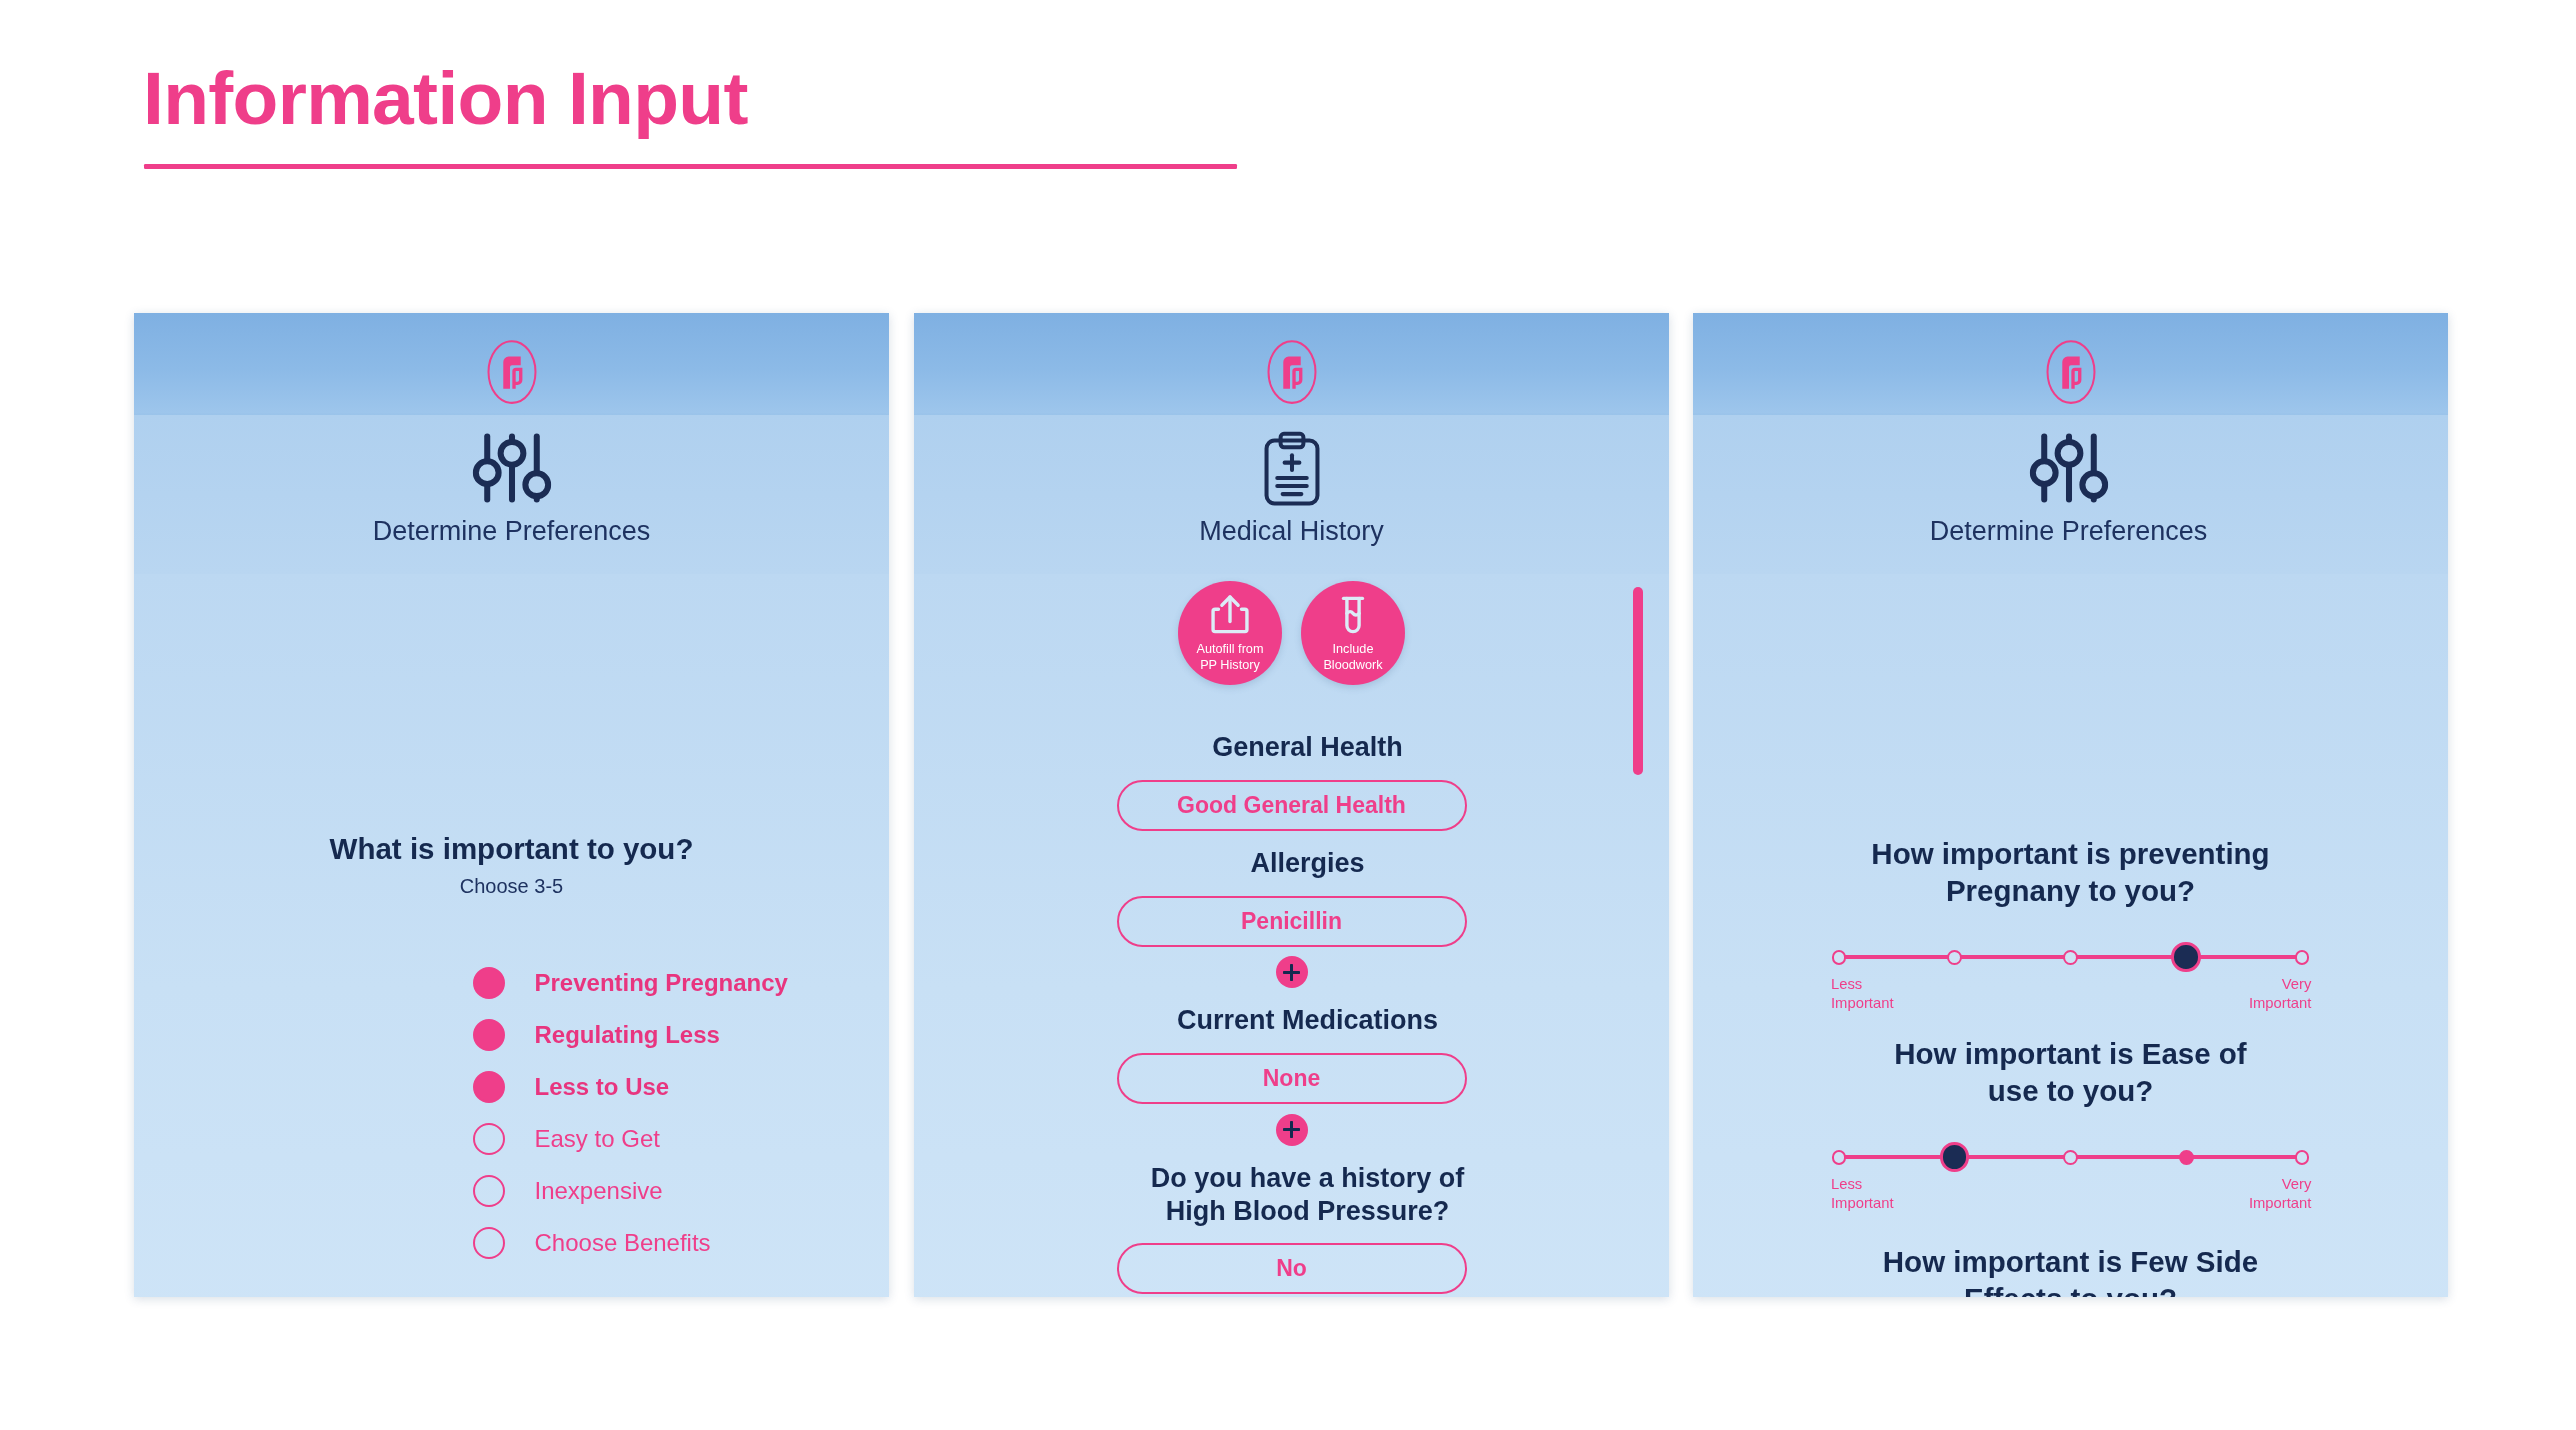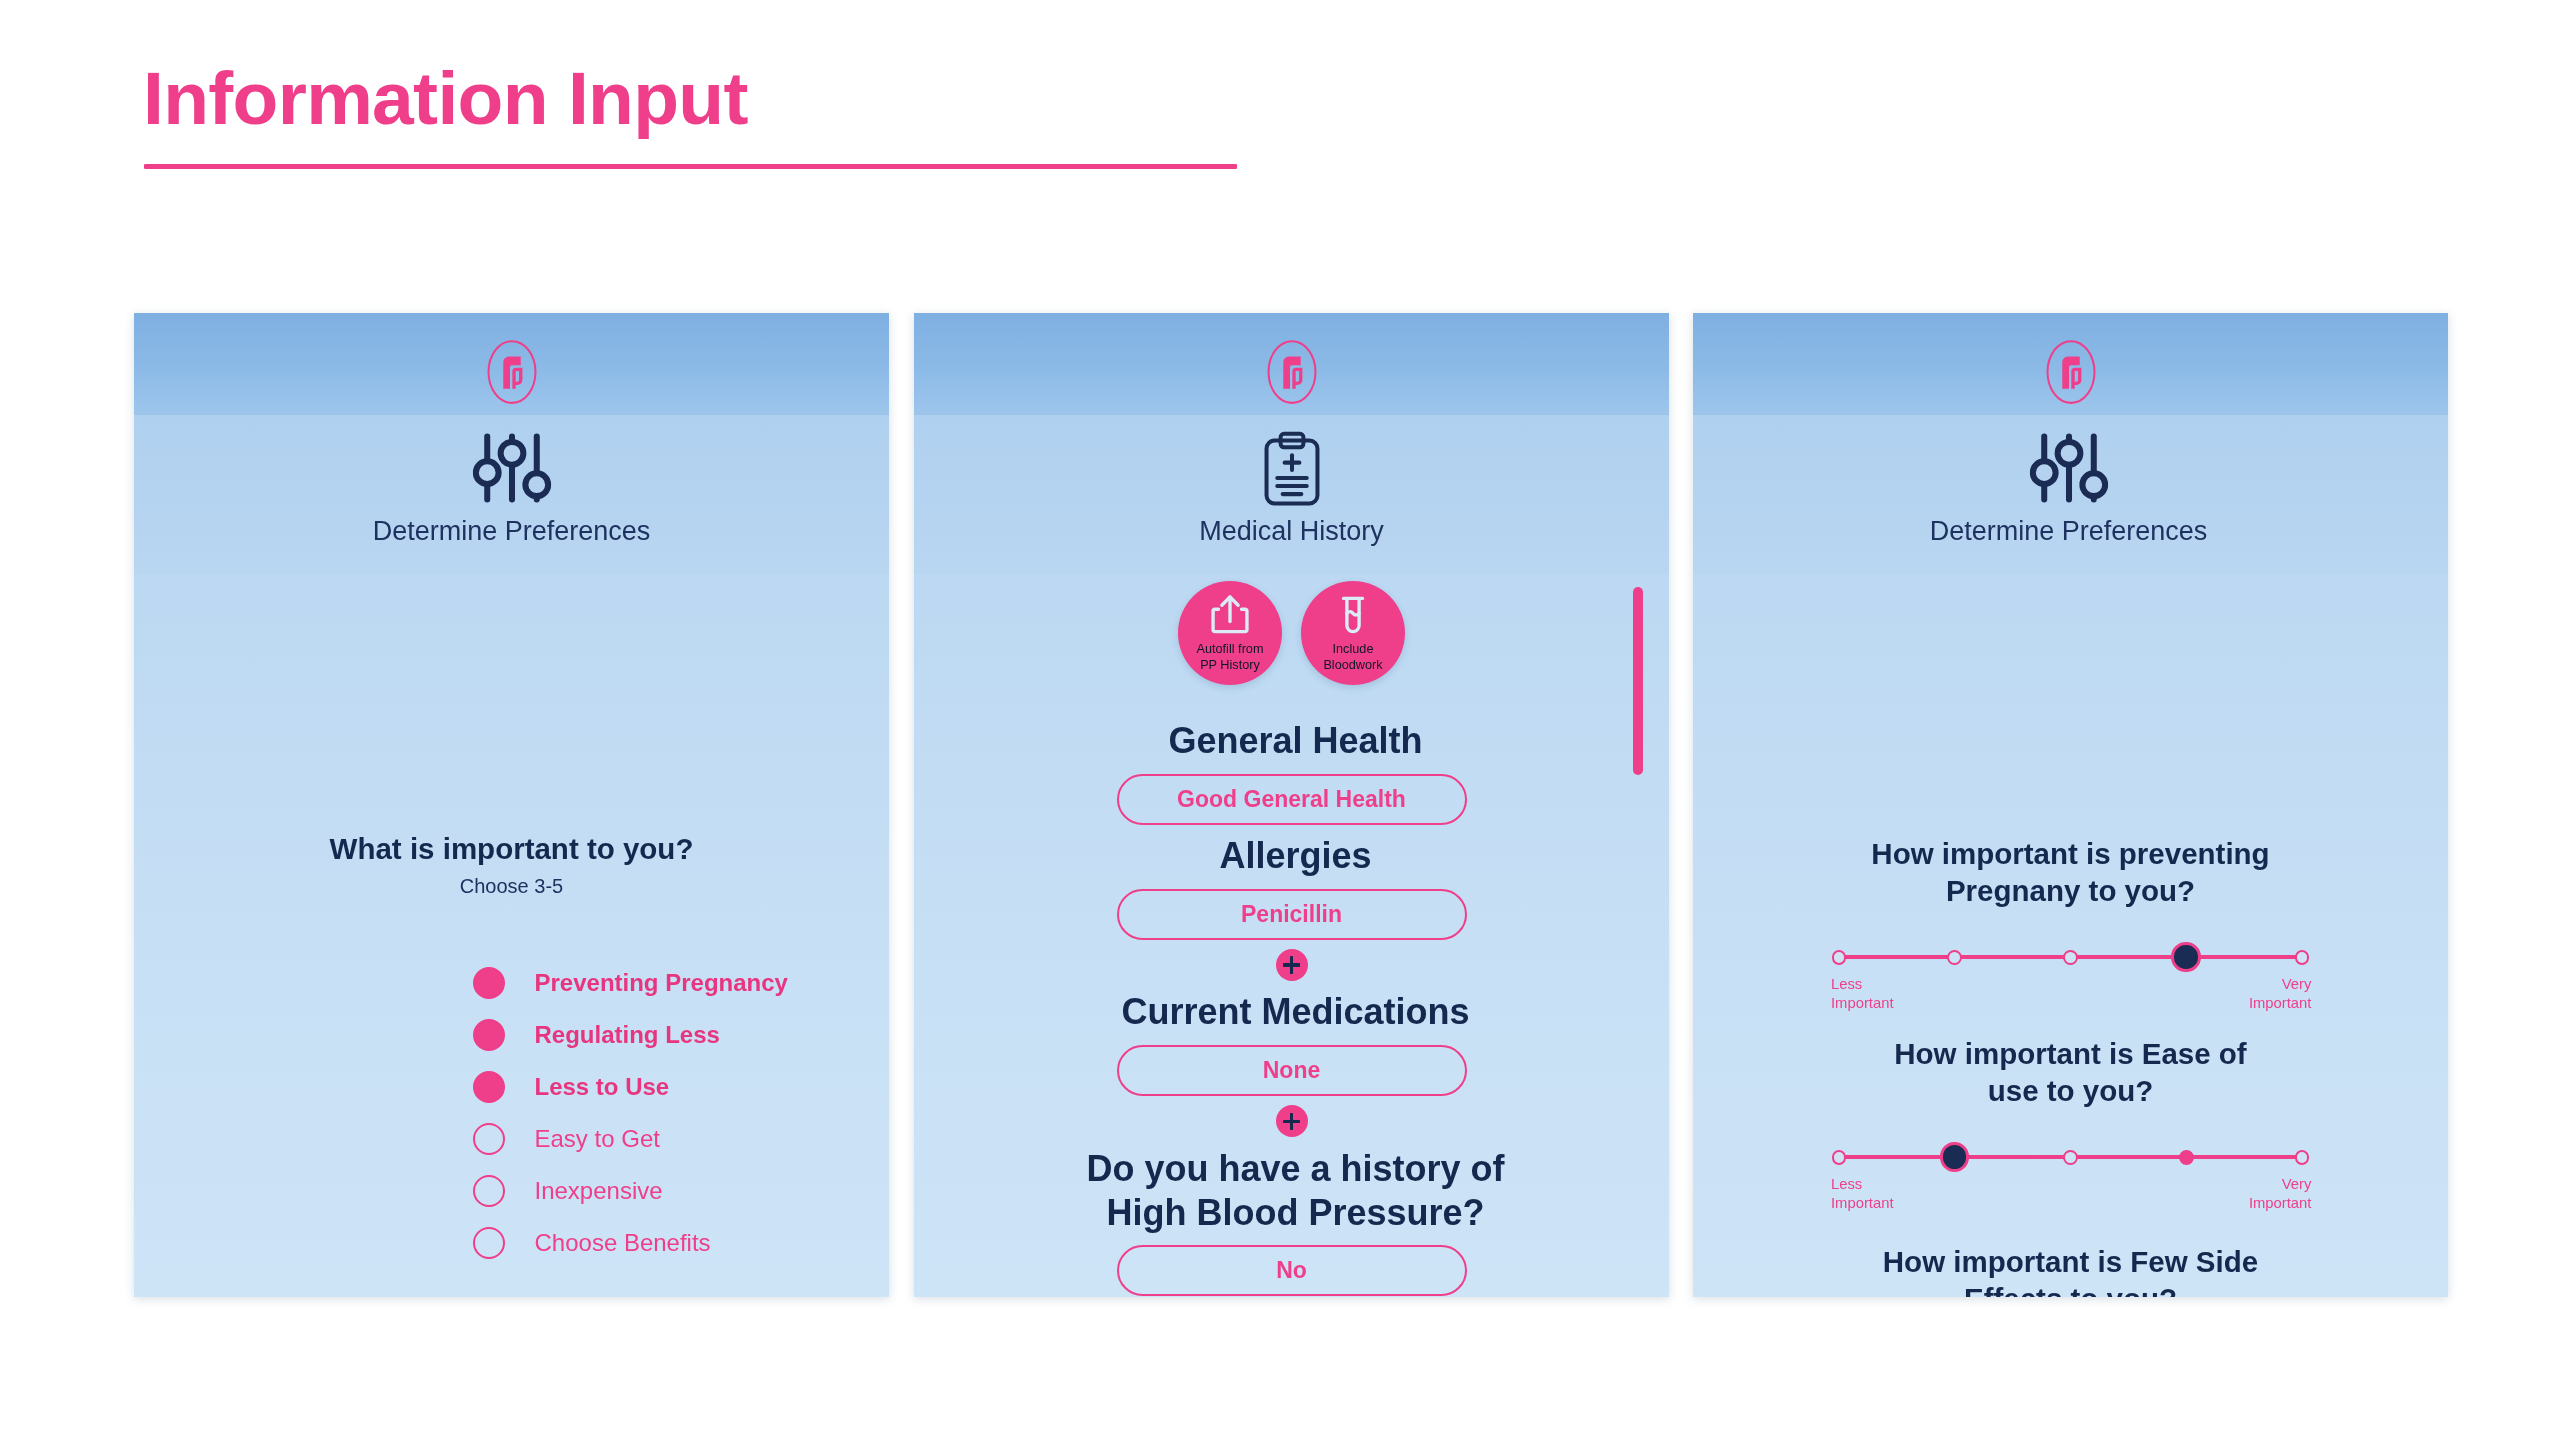--- a/index.html
+++ b/index.html
@@ -85,25 +85,25 @@
   }
   .action-btn{
     width:104px;height:104px;border-radius:50%;
     background:#ef3e8a;border:none;cursor:pointer;
     display:flex;flex-direction:column;align-items:center;justify-content:center;
     box-shadow:0 2.7px 7.4px rgba(60,95,140,.20);
     color:#dcecf7;
   }
   .action-label{
     font-size:12.7px;line-height:1.22;text-align:center;margin-top:4.7px;
-    white-space:pre-line;color:#0f172a;
+    white-space:pre-line;color:#ffffff;
   }
   .field-label{
-    width:100%;text-align:center;font-size:36px;font-weight:700;
-    color:#15294f;margin:4px;line-height:1.22;
+    width:100%;text-align:center;font-size:27px;font-weight:700;
+    color:#15294f;margin:16px;line-height:1.22;
   }
   .field-box{
     display:block;margin:10.7px auto 0;width:350px;height:51px;
     border:2px solid #ef3e8a;border-radius:25.5px;background:transparent;
     color:#ef3e8a;font-size:23px;text-align:center;
     font-family:"Liberation Sans",sans-serif;line-height:47px;
     box-sizing:border-box;
     font-weight:bold;
   }
   .plus-btn{

